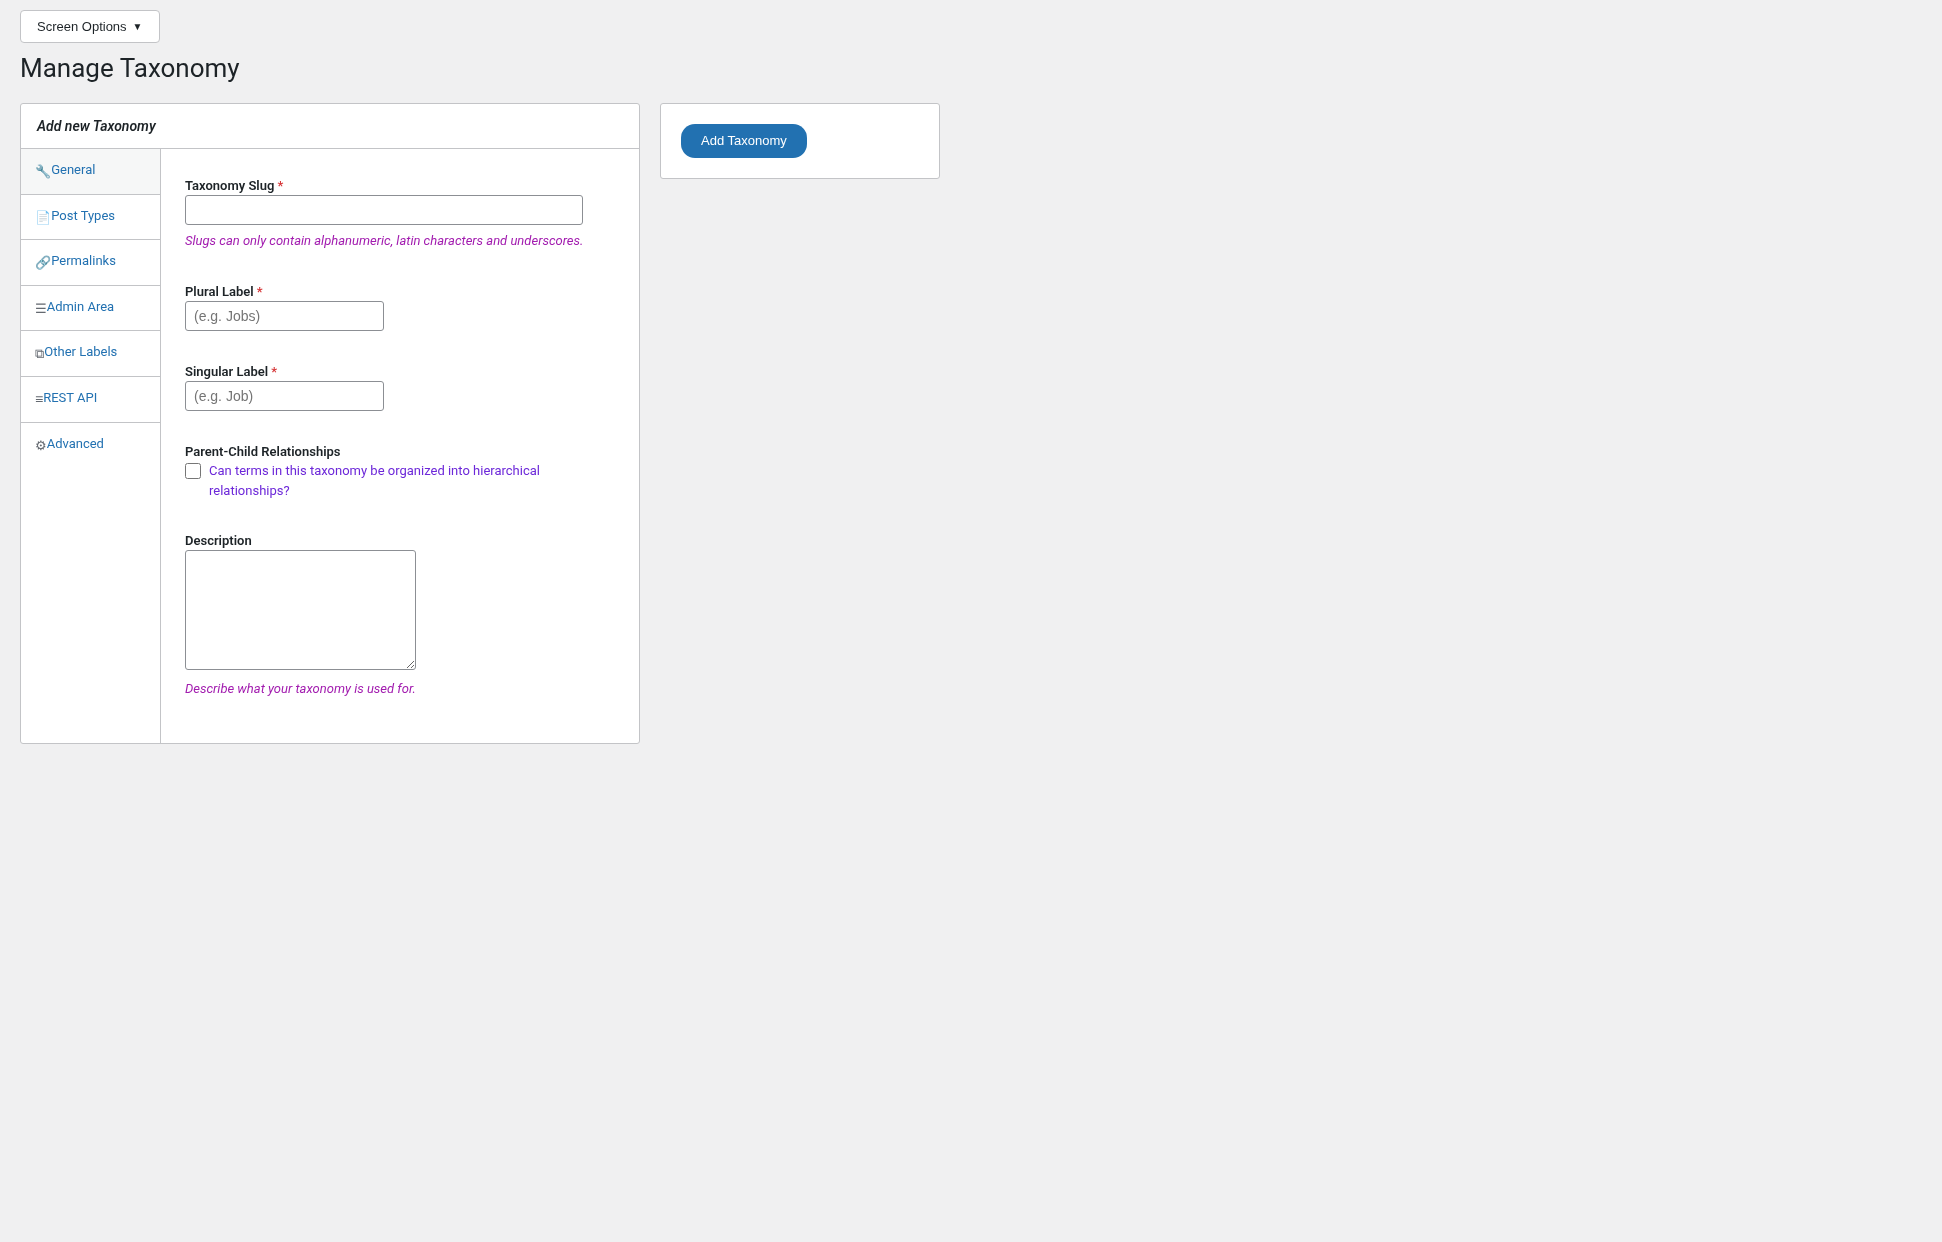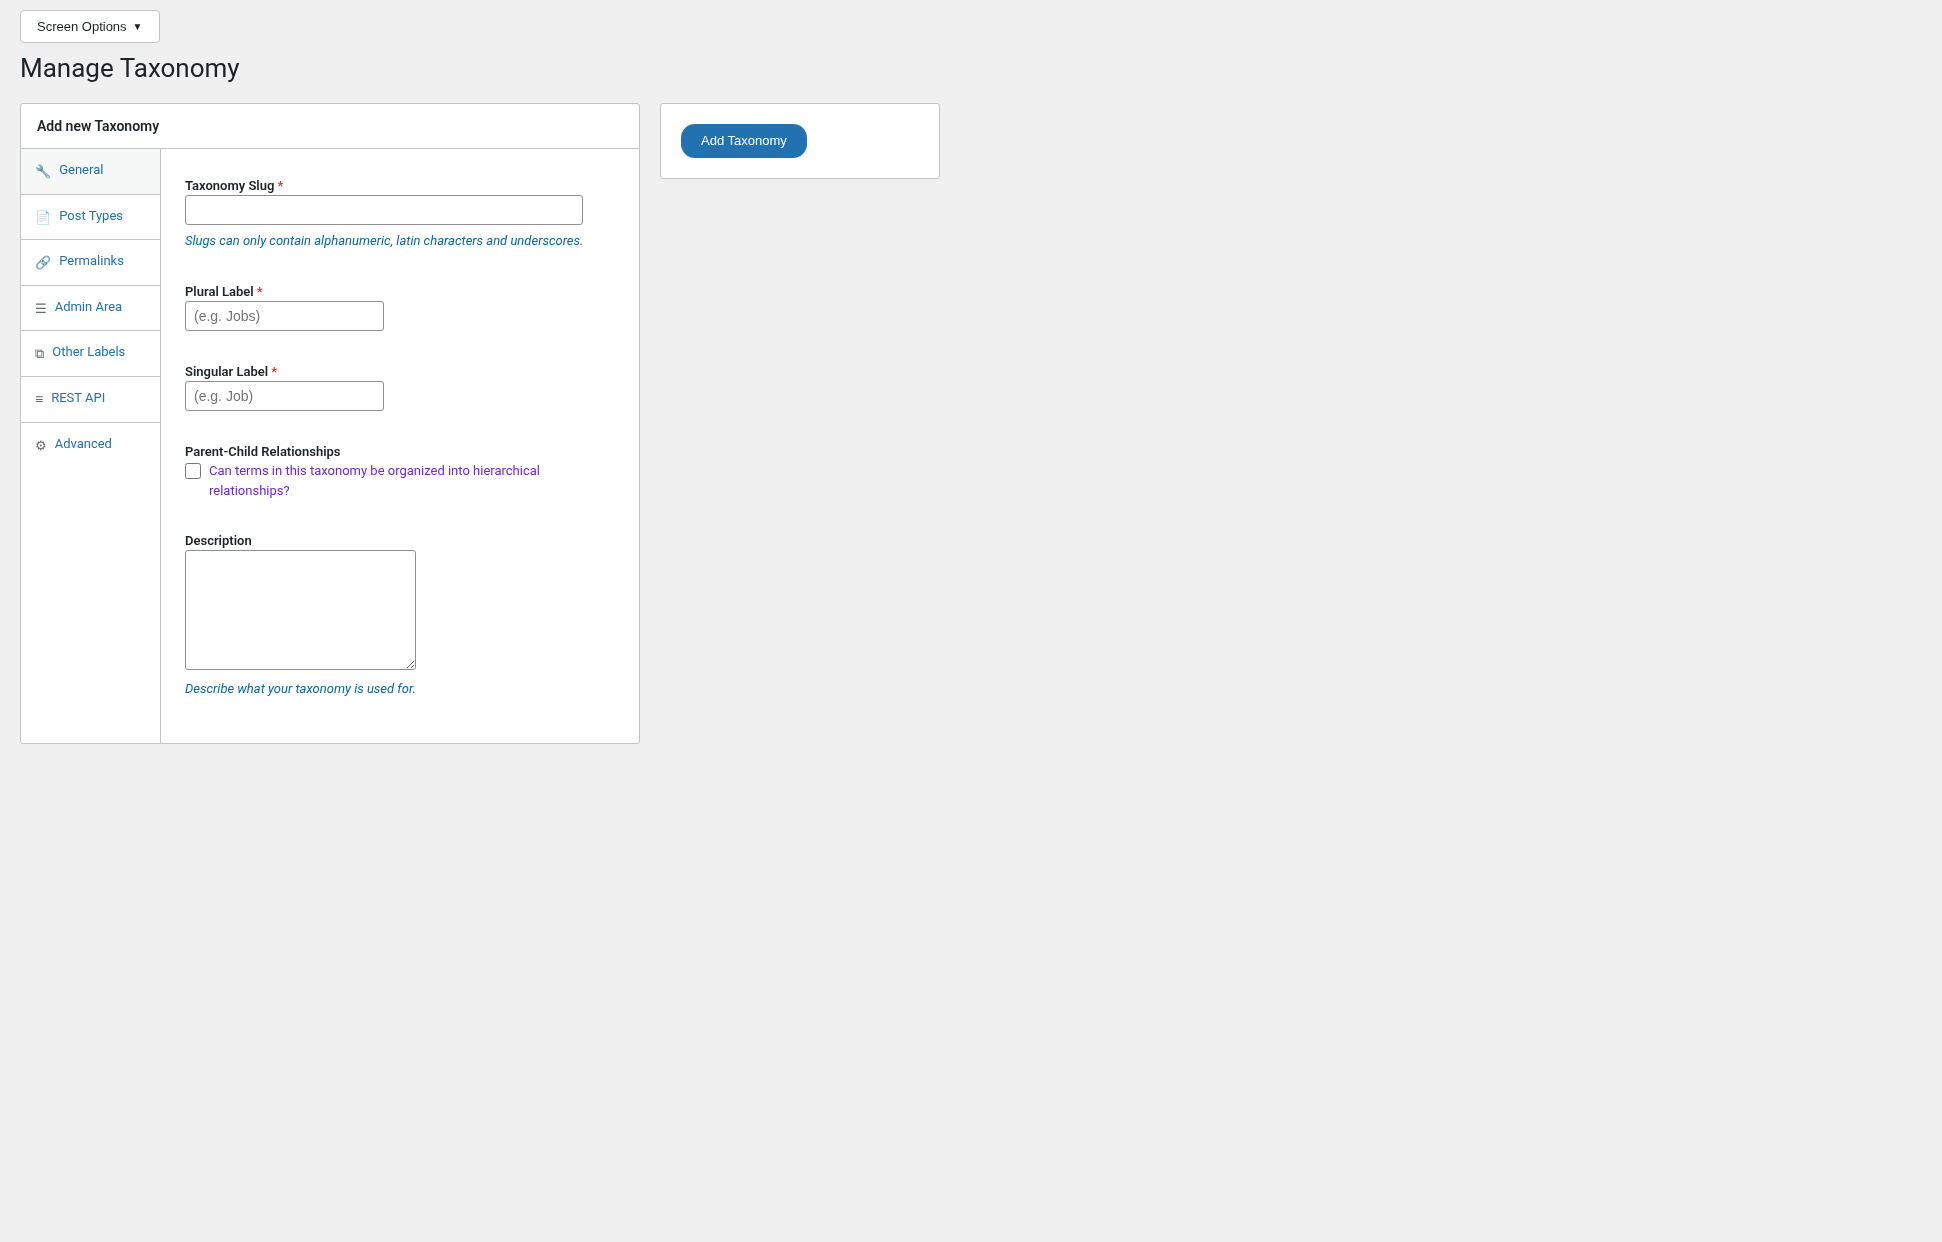--- a/index.html
+++ b/index.html
@@ -54,36 +54,37 @@
       border: 1px solid #c3c4c7;
       border-radius: 3px;
     }
 
     .panel-header {
       padding: 14px 16px;
       border-bottom: 1px solid #c3c4c7;
       font-size: 14px;
       font-weight: 600;
       color: #1d2327;
+      font-style: italic;
     }
 
     .panel-body {
       display: flex;
     }
 
     .sidebar {
       width: 140px;
       border-right: 1px solid #c3c4c7;
       flex-shrink: 0;
     }
 
     .sidebar-item {
       display: flex;
       align-items: flex-start;
-      gap: 8px;
+      gap: 0;
       padding: 12px 14px;
       border-bottom: 1px solid #c3c4c7;
       cursor: pointer;
       color: #2271b1;
       font-size: 13px;
       line-height: 1.4;
     }
 
     .sidebar-item:last-child {
       border-bottom: none;
@@ -153,21 +154,21 @@
       font-size: 14px;
       color: #1d2327;
       resize: vertical;
       min-height: 120px;
       outline: none;
       font-family: inherit;
     }
 
     .field-hint {
       font-size: 13px;
-      color: #0369a1;
+      color: #a21caf;
       font-style: italic;
       margin-top: 6px;
       line-height: 1.5;
     }
 
     .checkbox-row {
       display: flex;
       align-items: flex-start;
       gap: 8px;
     }

